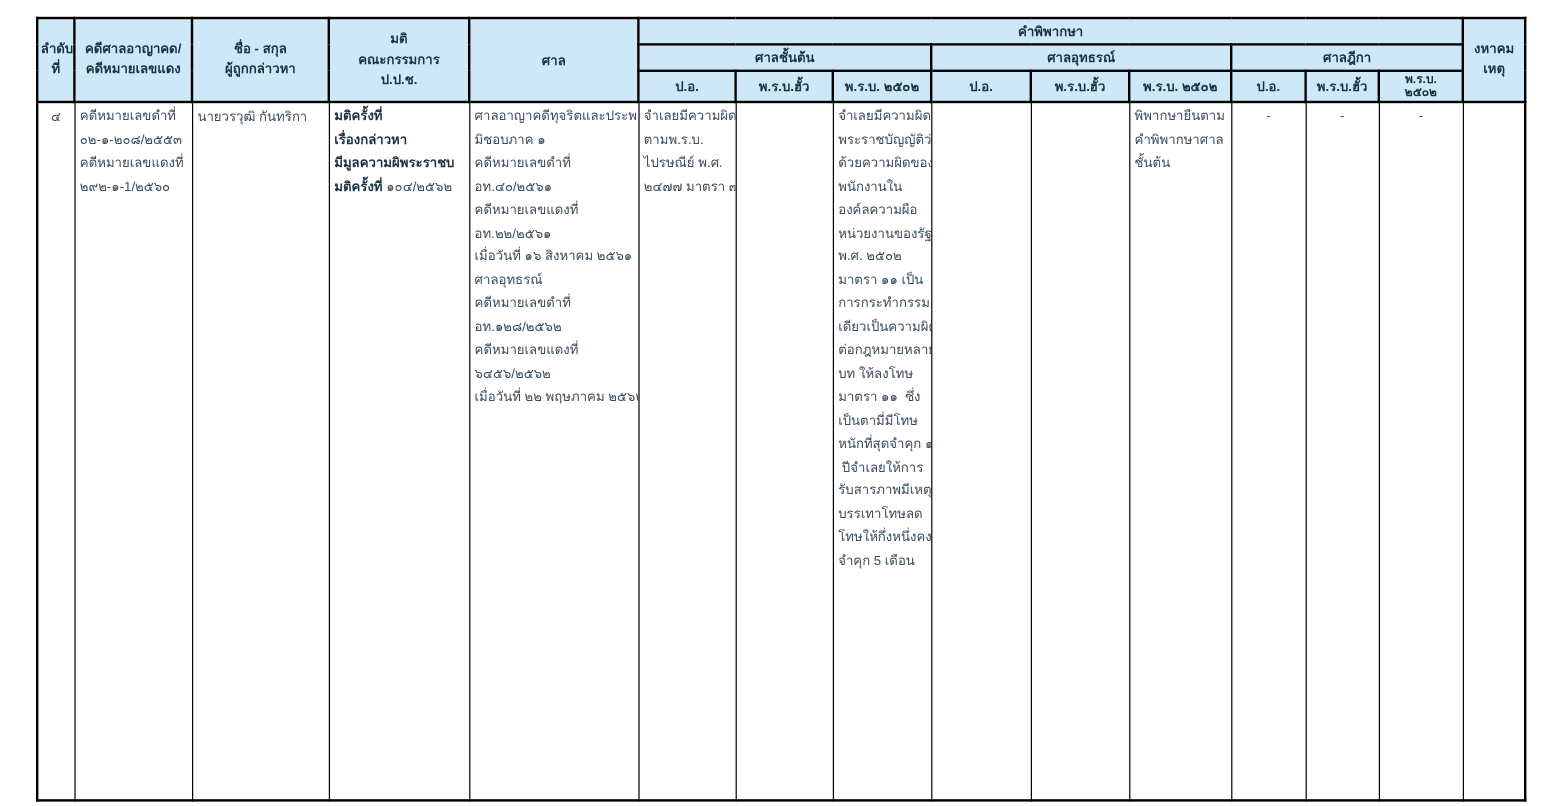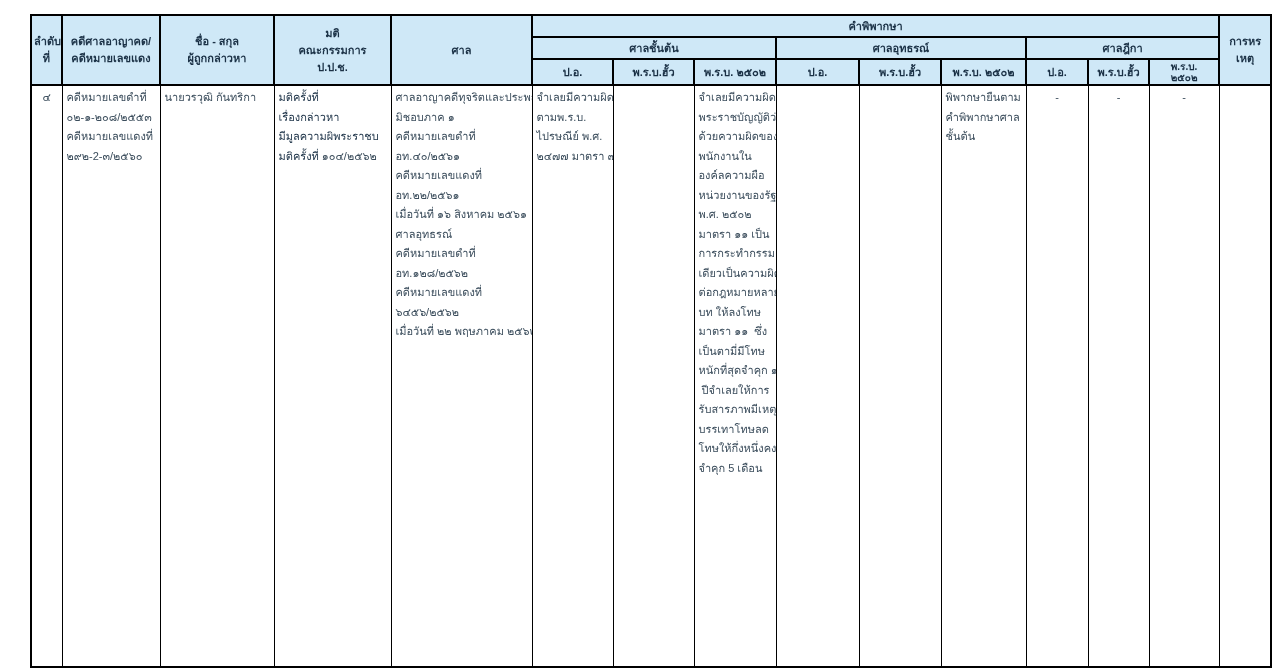--- a/index.html
+++ b/index.html
@@ -33,21 +33,21 @@
   }
   thead tr.h1 { height:18px; }
   thead tr.h2 { height:18px; }
   thead tr.h3 { height:25px;margin-top:48px; }
   thead th .ln { line-height:17px; white-space:pre; }
   thead th.two-small .ln { line-height:11px; font-size:10px; }
   tbody td { font-size:11px; background:#fff; }
   tbody td .ln { line-height:19.5px; white-space:pre; }
   td.center { text-align:center; }
   td.dash { text-align:center; padding-top:5px; color:#3b4d5c; }
-  td .ln b, td .ln .seg-b { font-weight:normal; color:#1b3146;text-align:center; }
+  td .ln b, td .ln .seg-b { font-weight:bold; color:#1b3146;text-align:center; }
 </style>
 </head>
 <body>
 
 <div class="page">
   <table class="case-table">
     <colgroup>
       <col style="width:31px">
         <col style="width:98px">
         <col style="width:114px">
@@ -79,21 +79,21 @@
             <div class="ln">ผู้ถูกกล่าวหา</div>
           </th>
         <th rowspan="3">
             <div class="ln">มติ</div>
             <div class="ln">คณะกรรมการ</div>
             <div class="ln">ป.ป.ช.</div>
           </th>
         <th rowspan="3">ศาล</th>
         <th colspan="9">คำพิพากษา</th>
         <th rowspan="3">
-            <div class="ln">การหร</div>
+            <div class="ln">งหาคม</div>
             <div class="ln">เหตุ</div>
           </th>
       </tr>
       <tr class="h2">
         <th colspan="3">ศาลชั้นต้น</th>
         <th colspan="3">ศาลอุทธรณ์</th>
         <th colspan="3">ศาลฎีกา</th>
       </tr>
       <tr class="h3">
         <th>ป.อ.</th>
@@ -110,21 +110,21 @@
           </th>
       </tr>
     </thead>
     <tbody>
       <tr>
         <td class="center">๔</td>
         <td>
             <div class="ln">คดีหมายเลขดำที่</div>
             <div class="ln">๐๒-๑-๒๐๘/๒๕๕๓</div>
             <div class="ln">คดีหมายเลขแดงที่</div>
-            <div class="ln">๒๙๒-2-๓/๒๕๖๐</div>
+            <div class="ln">๒๙๒-๑-1/๒๕๖๐</div>
           </td>
         <td>นายวรวุฒิ  กันทริกา</td>
         <td>
             <div class="ln"><span class="seg-b">มติครั้งที่</span></div>
             <div class="ln"><span></span></div>
             <div class="ln"><span></span></div>
             <div class="ln"><span class="seg-b">เรื่องกล่าวหา</span></div>
             <div class="ln"><span></span></div>
             <div class="ln"><span></span></div>
             <div class="ln"><span></span></div>

